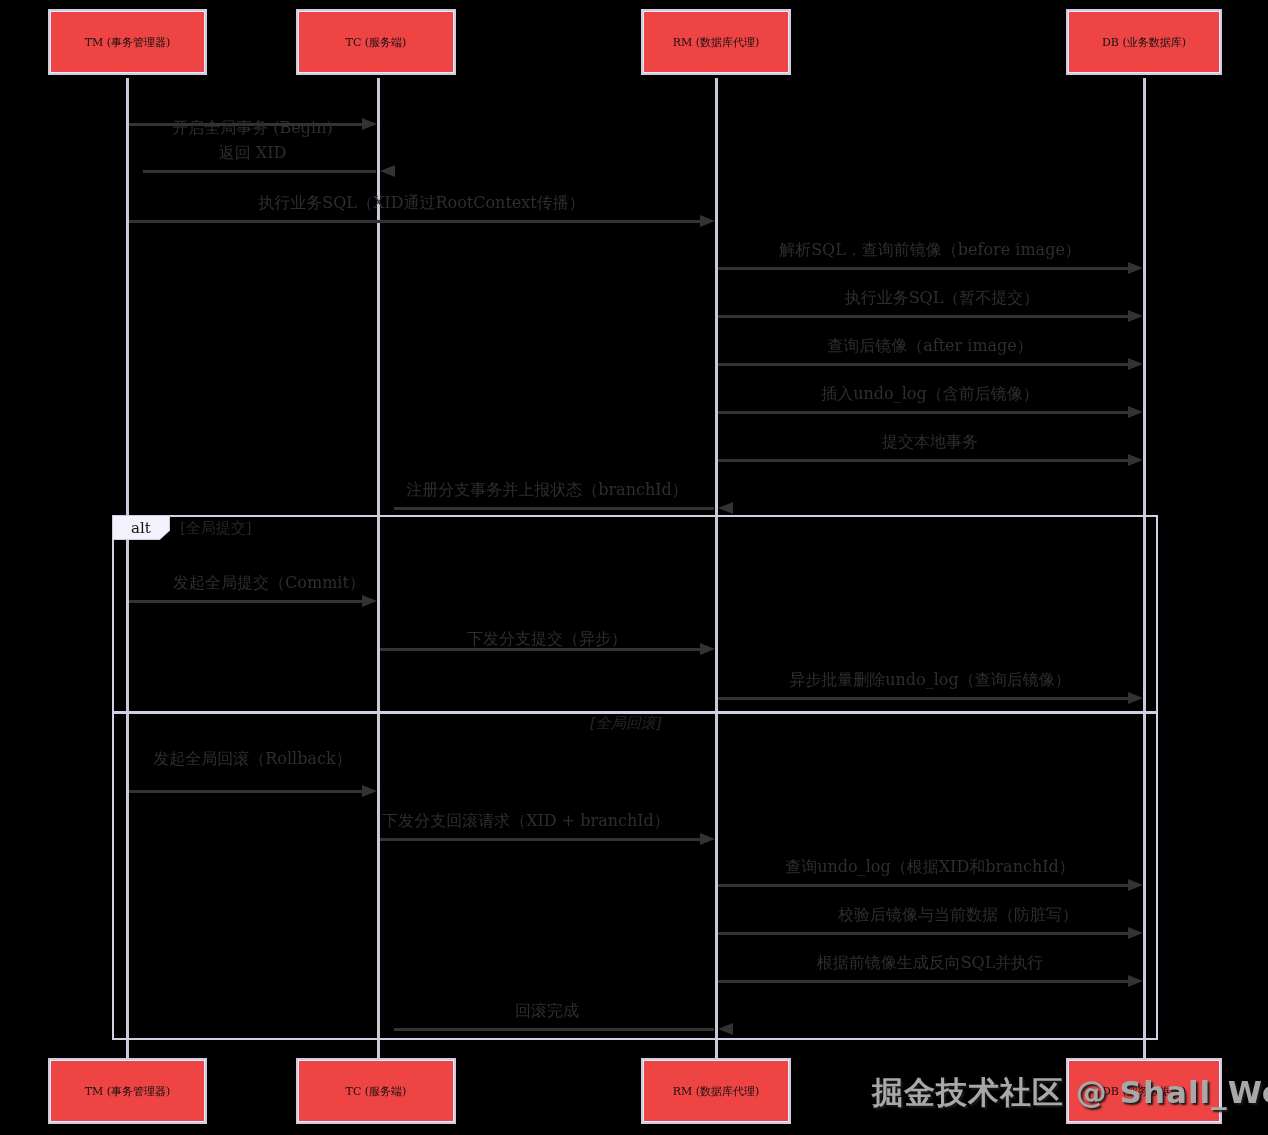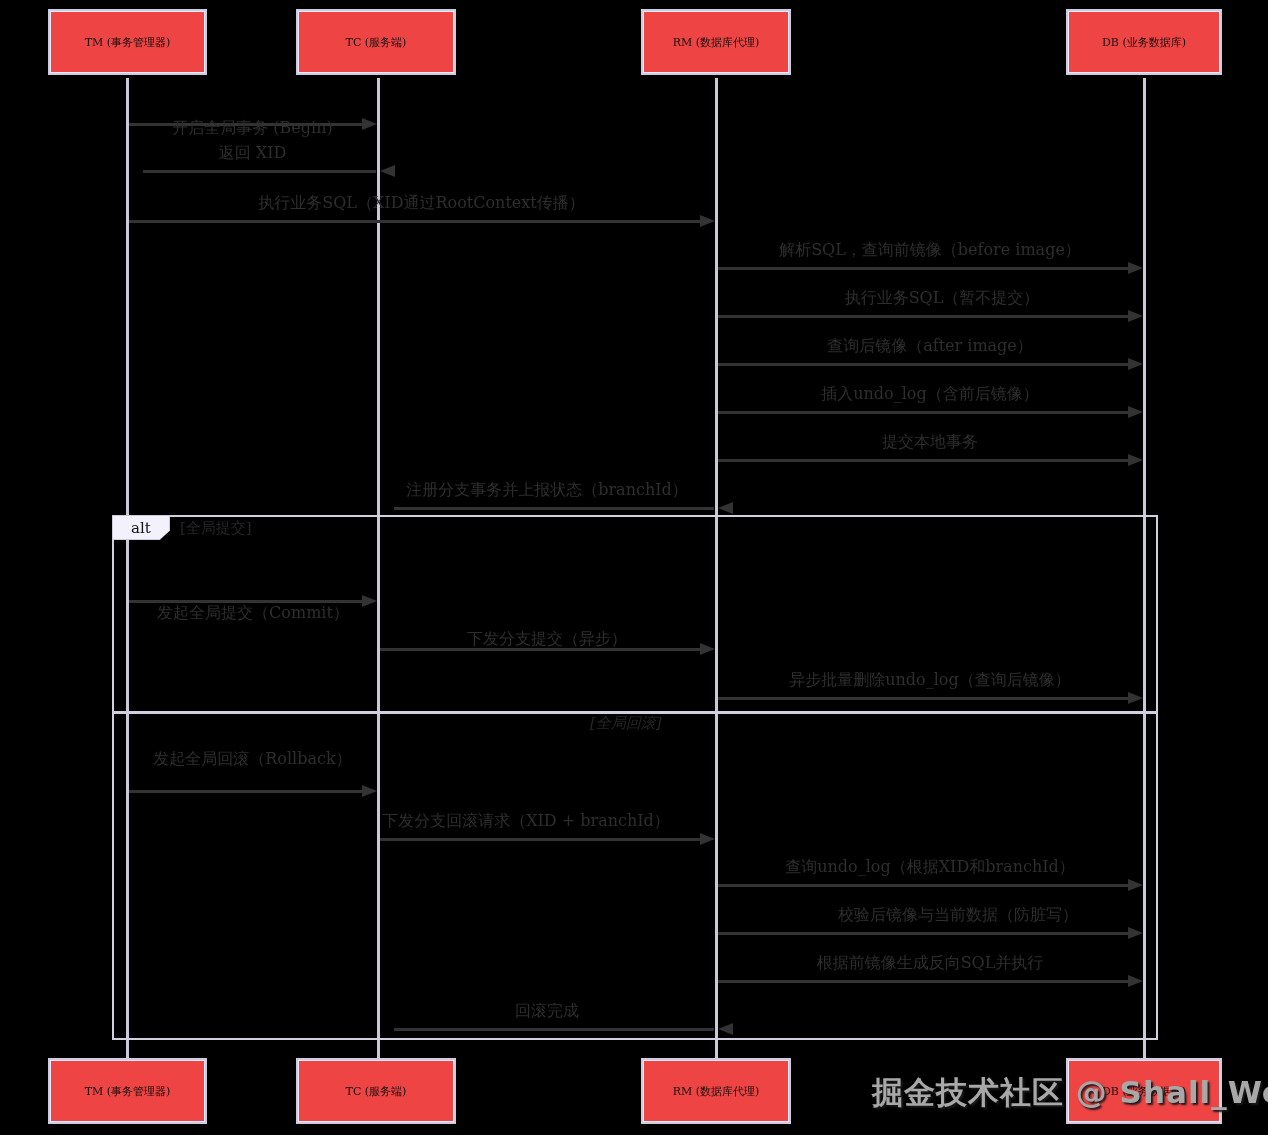--- a/index.html
+++ b/index.html
@@ -87,21 +87,21 @@
       <div class="arrowhead right" style="top: 406px; left: 1128px;"></div>
       <div class="msg-label" style="left: 930px; top: 384px;">插入undo_log（含前后镜像）</div>
       <div class="msg-line" style="left: 718px; top: 459px; width: 410px;"></div>
       <div class="arrowhead right" style="top: 454px; left: 1128px;"></div>
       <div class="msg-label" style="left: 930px; top: 432px;">提交本地事务</div>
       <div class="msg-line" style="left: 394px; top: 507px; width: 320px;"></div>
       <div class="arrowhead left" style="top: 502px; left: 718px;"></div>
       <div class="msg-label" style="left: 547px; top: 480px;">注册分支事务并上报状态（branchId）</div>
       <div class="msg-line" style="left: 129px; top: 600px; width: 233px;"></div>
       <div class="arrowhead right" style="top: 595px; left: 362px;"></div>
-      <div class="msg-label" style="left: 253px; top: 573px; margin-top: 30px;">发起全局提交（Commit）</div>
+      <div class="msg-label" style="left: 269px; top: 573px;">发起全局提交（Commit）</div>
       <div class="msg-line" style="left: 380px; top: 648px; width: 320px;"></div>
       <div class="arrowhead right" style="top: 643px; left: 700px;"></div>
       <div class="msg-label" style="left: 547px; top: 621px; margin-top: 8px;">下发分支提交（异步）</div>
       <div class="msg-line" style="left: 718px; top: 697px; width: 410px;"></div>
       <div class="arrowhead right" style="top: 692px; left: 1128px;"></div>
       <div class="msg-label" style="left: 930px; top: 670px;">异步批量删除undo_log（查询后镜像）</div>
       <div class="msg-line" style="left: 129px; top: 790px; width: 233px;"></div>
       <div class="arrowhead right" style="top: 785px; left: 362px;"></div>
       <div class="msg-label" style="left: 252.5px; top: 749px;">发起全局回滚（Rollback）</div>
       <div class="msg-line" style="left: 380px; top: 838px; width: 320px;"></div>

